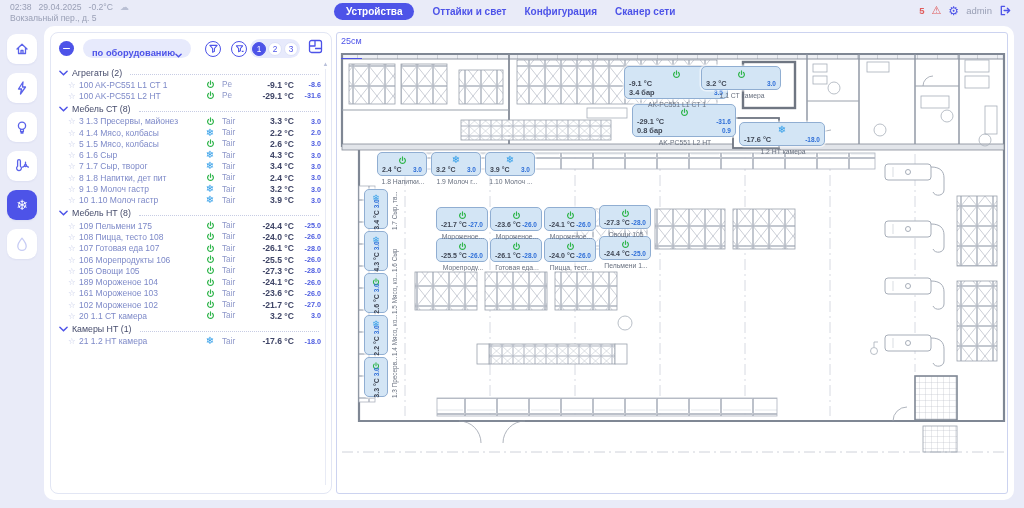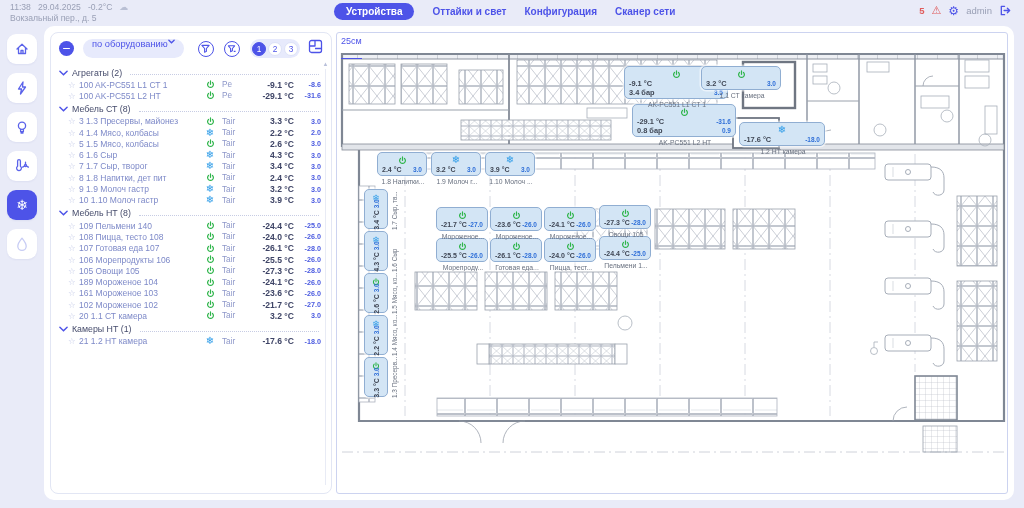--- a/index.html
+++ b/index.html
@@ -31,21 +31,21 @@
   .rbtn.dim svg{stroke:#c7ccf4}
 
   
   .container{position:absolute;left:44px;top:26px;width:970px;height:474px;background:#fff;border-radius:10px}
 
   
   .list-panel{position:absolute;left:6px;top:6px;width:282px;height:462px;background:#fff;border:1px solid #e2e6f4;border-radius:8px;overflow:hidden}
   .lhead{display:flex;align-items:center;padding:6px 8px 5px 8px}
   .minus-btn{width:15px;height:15px;border-radius:50%;background:#4d53e8;display:flex;align-items:center;justify-content:center;flex:0 0 auto}
   .minus-bar{width:7px;height:1.6px;background:#fff;border-radius:1px}
-  .dd{background:#e7eafc;border-radius:11px;height:19px;display:flex;align-items:flex-start;padding:0 9px;color:#4d53e8;font-weight:400;font-size:9.3px;margin-left:9px;white-space:nowrap}
+  .dd{background:#e7eafc;border-radius:11px;height:19px;display:flex;align-items:flex-end;padding:0 9px;color:#4d53e8;font-weight:700;font-size:9.3px;margin-left:9px;white-space:nowrap}
   .dd svg{width:7px;height:5px;stroke:#4d53e8;fill:none;stroke-width:1.5;stroke-linecap:round}
   .fbtn{width:16px;height:16px;border-radius:50%;border:1.2px solid #4d53e8;display:flex;align-items:center;justify-content:center;flex:0 0 auto}
   .fbtn svg{width:9px;height:9px;stroke:#4d53e8;fill:none;stroke-width:1.2;stroke-linejoin:round}
   .fbtn.f1{margin-left:14px}.fbtn.f2{margin-left:10px}
   .pager{background:#e7eafc;border-radius:11px;height:19px;display:flex;align-items:center;padding:0 2px;gap:2px;margin-left:auto}
   .pg{width:14px;height:14px;border-radius:50%;font-size:8.3px;display:flex;align-items:center;justify-content:center;color:#4d53e8;background:#fff;border:1px solid #dde2f8}
   .pg.active{background:#4d53e8;color:#fff;border-color:#4d53e8}
   .plan-btn{margin-left:8px}
   .plan-btn svg{width:15px;height:15px;stroke:#4d53e8;fill:none;stroke-width:1.3;stroke-linejoin:round}
 
@@ -85,21 +85,21 @@
   .vlabel{position:absolute;font-size:6.4px;color:#68707f;white-space:nowrap;transform:rotate(-90deg);transform-origin:0 0;z-index:3}
   .pic{stroke:#2fb54b;fill:none;stroke-width:1.9;stroke-linecap:round}
   .snow{color:#2e9ce8;line-height:1}
 </style>
 </head>
 <body>
 
 <header class="topbar">
   <div class="tb-left">
     <div class="tb-line1">
-      <span>11:38</span><span>29.04.2025</span><span>-0.2°C</span><span class="cloud">☁</span>
+      <span>02:38</span><span>29.04.2025</span><span>-0.2°C</span><span class="cloud">☁</span>
     </div>
     <div class="tb-line2">Вокзальный пер., д. 5</div>
   </div>
   <nav class="tabs">
     <button class="tab active">Устройства</button>
     <button class="tab">Оттайки и свет</button>
     <button class="tab">Конфигурация</button>
     <button class="tab">Сканер сети</button>
   </nav>
   <div class="tb-right">
@@ -313,21 +313,21 @@
         </div>
         <div class="sec">
           <svg class="chev" viewBox="0 0 10 6">
             <path d="M1 1l4 4 4-4"></path>
           </svg>
           <span class="sec-t">Мебель НТ (8)</span>
           <span class="leader"></span>
         </div>
         <div class="row">
           <span class="star">☆</span>
-          <span class="rname">109 Пельмени 140</span>
+          <span class="rname">109 Пельмени 175</span>
           <span class="ricon">
             <svg class="pic" style="width:9px;height:9px" viewBox="0 0 14 14">
               <path d="M7 1.5v5.2"></path>
               <path d="M3.9 3.8a4.5 4.5 0 1 0 6.2 0"></path>
             </svg>
           </span>
           <span class="rparam">Tair</span>
           <span class="rval">-24.4 °C</span>
           <span class="rset">-25.0</span>
         </div>

